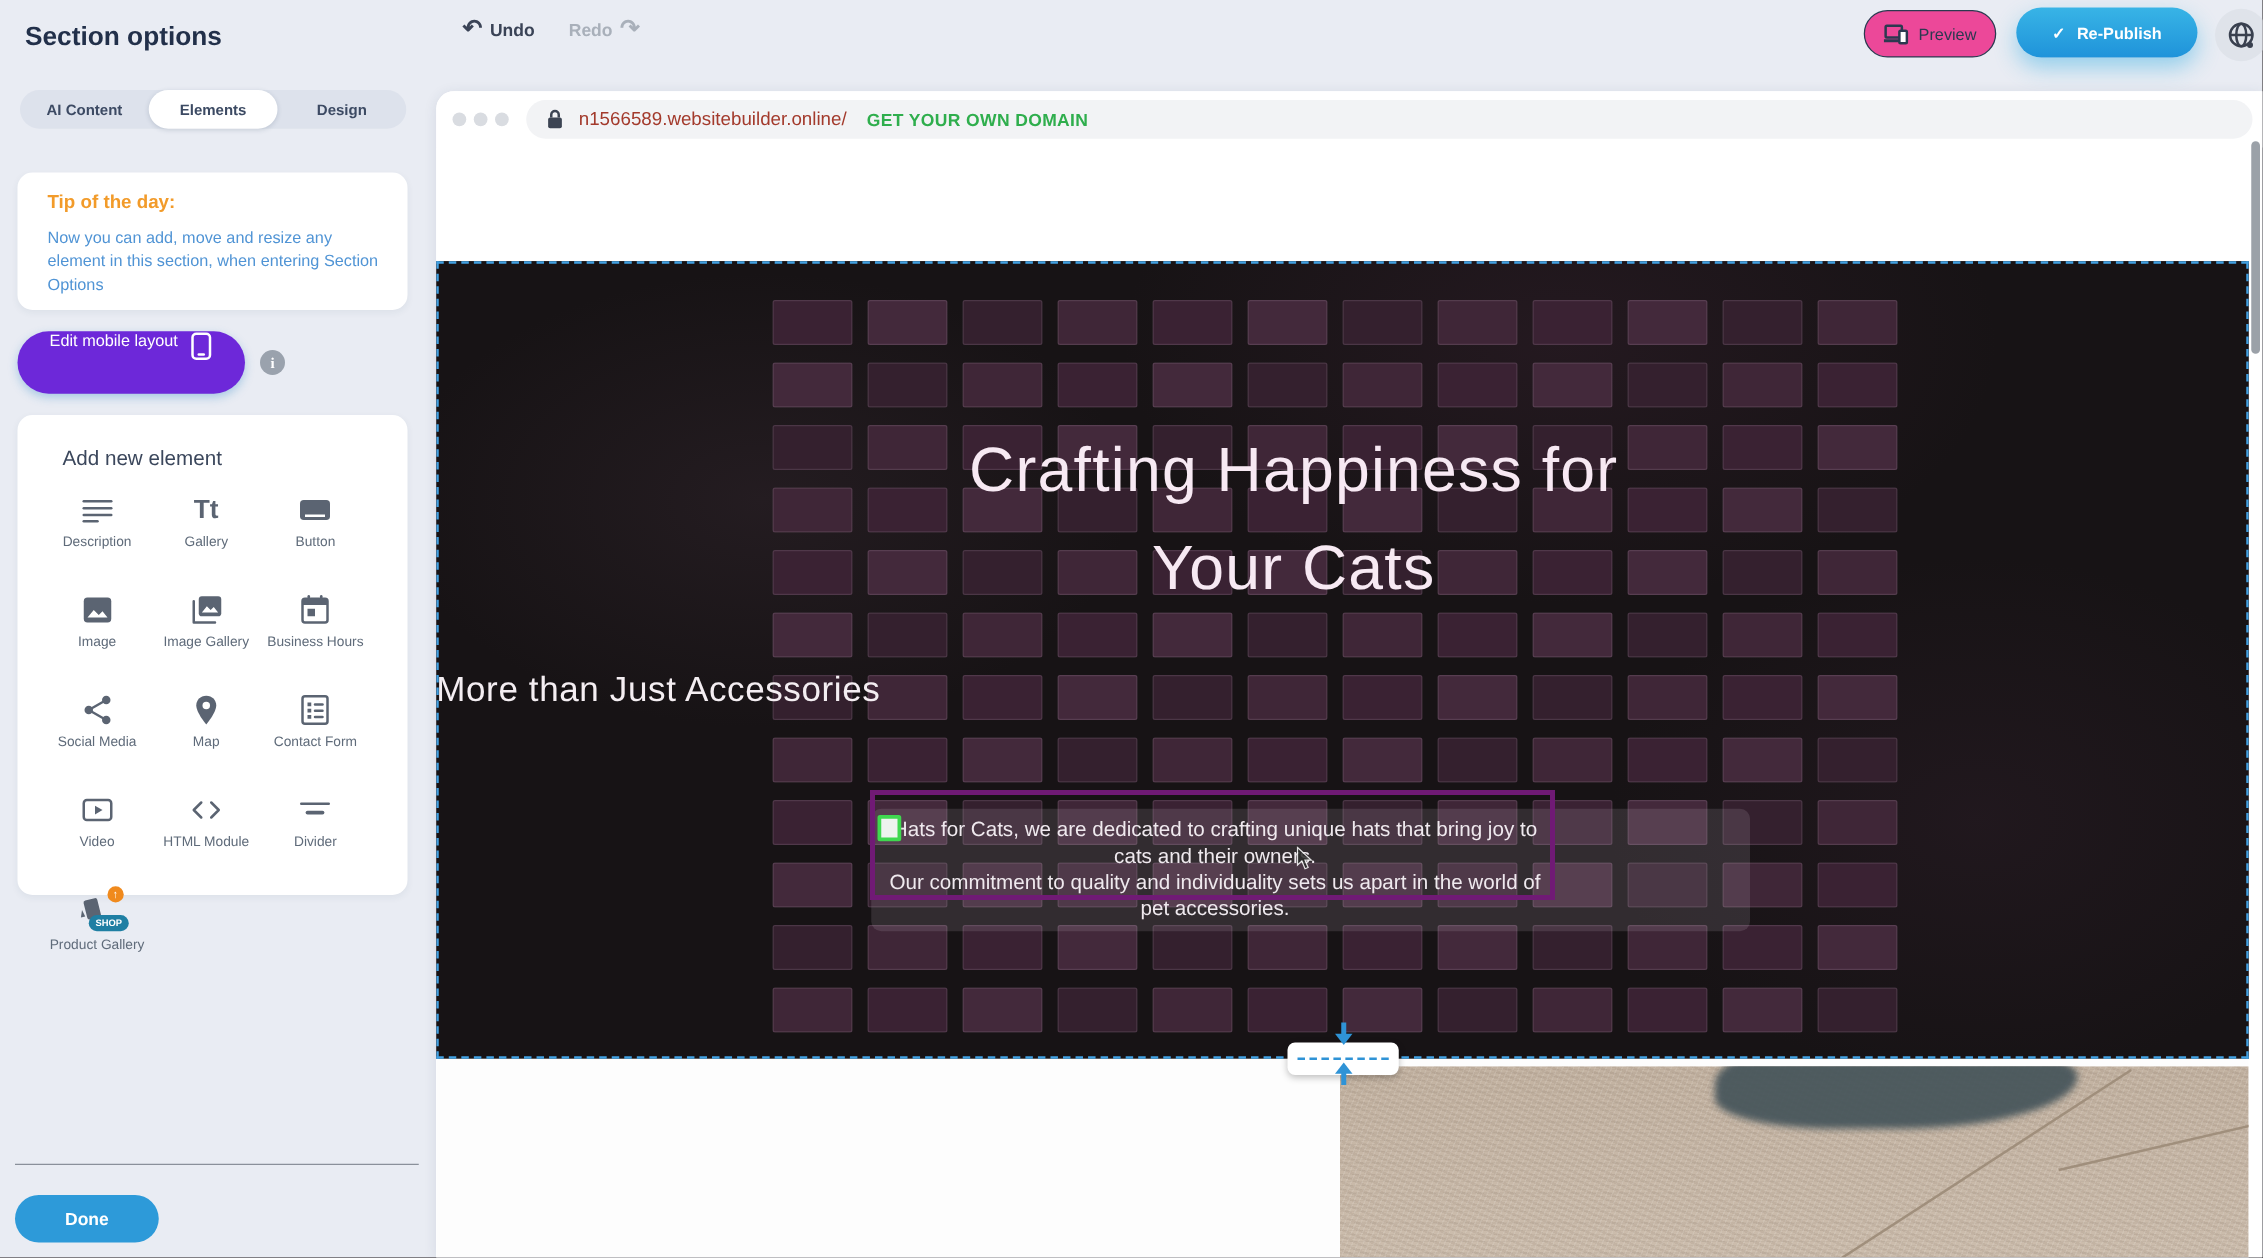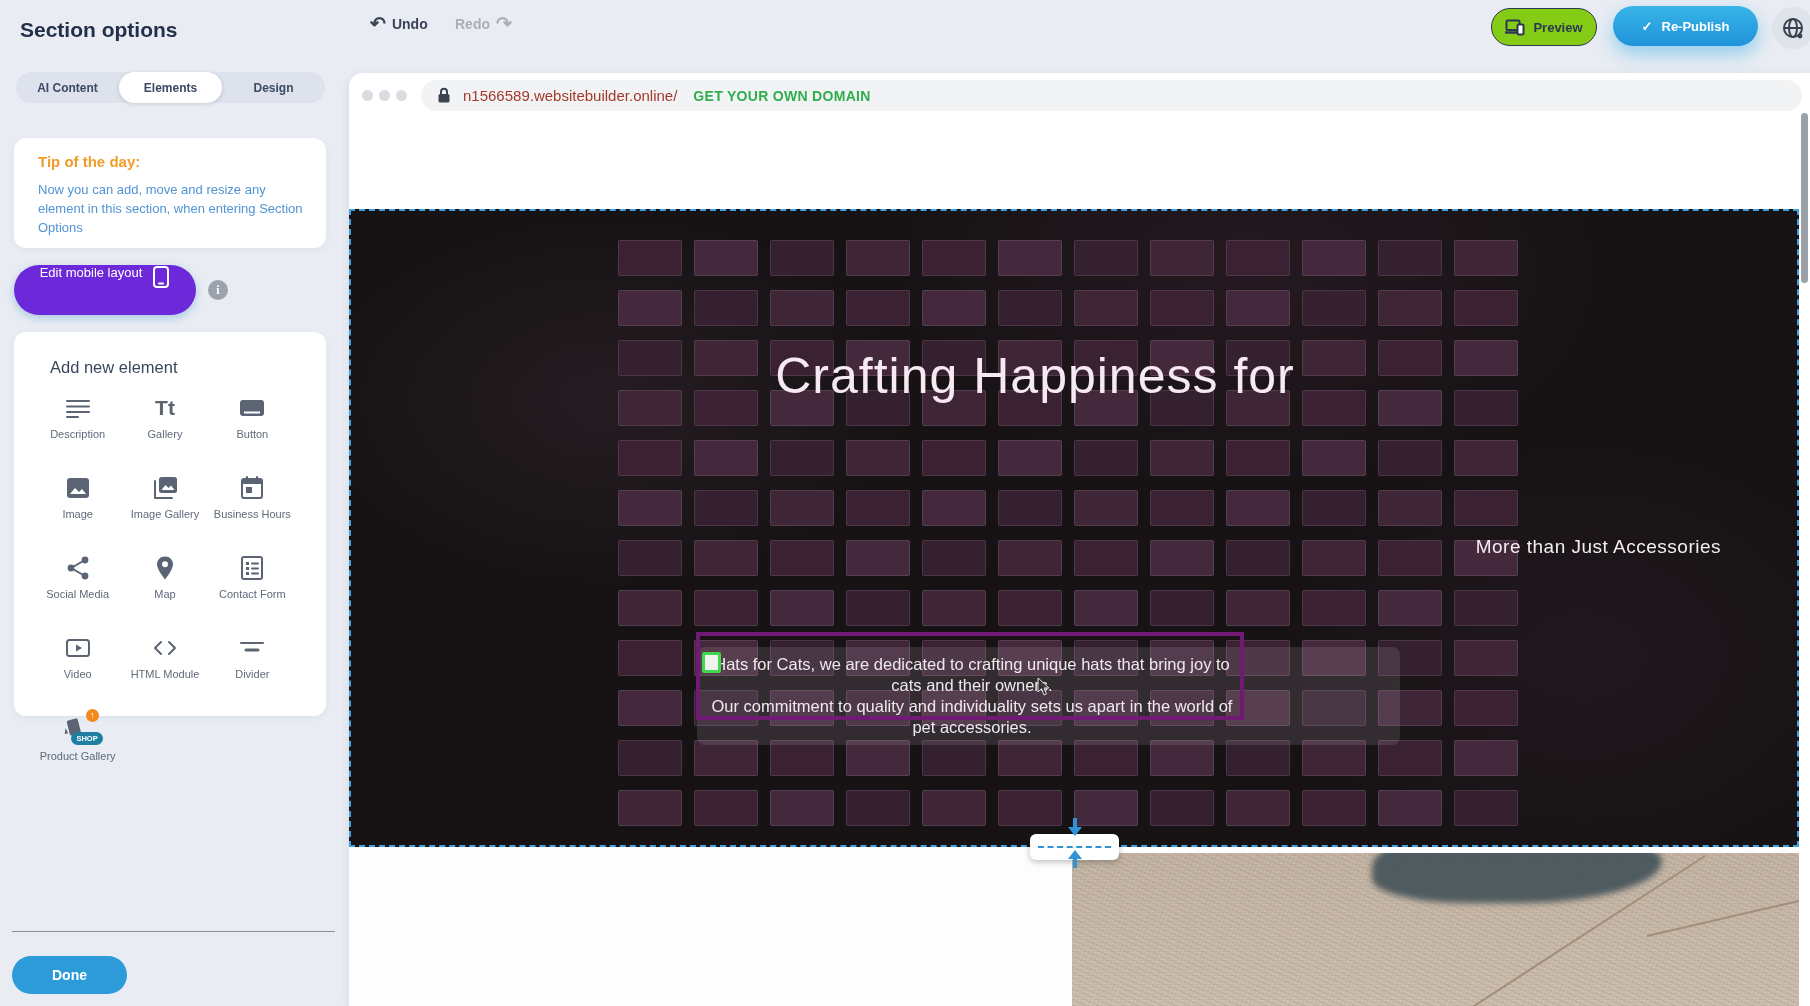--- a/index.html
+++ b/index.html
@@ -28,21 +28,21 @@
   .txt-ic { font-size:21px; font-weight:bold; color:#5b6472; text-align:center; line-height:26px; }
   .pg-wrap { position:relative; width:30px; height:28px; }
 
   .panel-divider { position:absolute; left:12px; top:931px; width:323px; height:0; border-top:1.5px solid #8a909a; }
   .done-btn { position:absolute; left:12px; top:956px; width:115px; height:38px; background:#2d9ad9; border-radius:19px; color:#fff; font-size:14px; font-weight:bold; display:flex; align-items:center; justify-content:center; cursor:pointer; }
 
   
   .undo-btn { position:absolute; left:370px; top:14px; display:flex; align-items:center; gap:6px; font-size:14px; font-weight:bold; color:#3a4356; cursor:pointer; }
   .redo-btn { position:absolute; left:455px; top:14px; display:flex; align-items:center; gap:6px; font-size:14px; font-weight:bold; color:#a9b0ba; cursor:pointer; }
   .arrow-glyph { font-size:19px; line-height:20px; }
-  .preview-btn { position:absolute; left:1491px; top:8px; width:106px; height:38px; background:#84cc16; border:1.5px solid #2b3950; border-radius:19px; display:flex; align-items:center; justify-content:center; gap:8px; font-size:13px; font-weight:bold; color:#2b3950; cursor:pointer; }
+  .preview-btn { position:absolute; left:1491px; top:8px; width:106px; height:38px; background:#ec4899; border:1.5px solid #2b3950; border-radius:19px; display:flex; align-items:center; justify-content:center; gap:8px; font-size:13px; font-weight:normal; color:#2b3950; cursor:pointer; }
   .republish-btn { position:absolute; left:1613px; top:6px; width:145px; height:40px; border-radius:21px; background:linear-gradient(180deg,#38b4e6,#1f93da); box-shadow:0 8px 18px rgba(42,170,226,.45); display:flex; align-items:center; justify-content:center; gap:9px; color:#fff; font-size:13px; font-weight:bold; cursor:pointer; }
   .globe-btn { position:absolute; left:1772px; top:7px; width:42px; height:42px; border-radius:50%; background:#dfe3ea; display:flex; align-items:center; justify-content:center; cursor:pointer; }
 
   
   .browser { position:absolute; left:349px; top:73px; right:0; bottom:0; background:#fff; border-radius:14px 0 0 0; box-shadow:0 2px 10px rgba(40,60,90,.10); }
   .urlbar { position:absolute; left:0; top:0; right:0; height:45px; background:#fff; border-radius:14px 0 0 0; display:flex; align-items:center; }
   .dots { display:flex; gap:6px; margin-left:13px; }
   .dot { width:11px; height:11px; border-radius:50%; background:#d9dce1; }
   .url-pill { margin-left:14px; flex:1; height:31px; margin-right:8px; background:#f2f3f5; border-radius:16px; display:flex; align-items:center; padding-left:16px; }
   .url-text { font-size:15px; color:#a33a2c; margin-left:12px; }
@@ -63,21 +63,21 @@
     background:
       radial-gradient(420px 260px at 18% 30%, rgba(60,45,55,.35), transparent 70%),
       radial-gradient(500px 300px at 62% 10%, rgba(70,40,60,.28), transparent 70%),
       radial-gradient(420px 300px at 85% 70%, rgba(55,35,50,.30), transparent 70%),
       #171315; }
   .tiles { position:absolute; left:269px; top:31px; display:grid; grid-template-columns:repeat(12,64px); grid-auto-rows:36px; column-gap:12px; row-gap:14px; }
   .tile { border-radius:2px; border:1px solid rgba(235,210,228,.13); }
   .t0 { background:#3a2233; } .t1 { background:#3f2637; } .t2 { background:#34202e; } .t3 { background:#43293b; }
   .hero-border { position:absolute; inset:0; border:2px dashed #42a1e2; pointer-events:none; z-index:4; }
   .hero-h1 { position:absolute; left:0; right:78px; top:128px; text-align:center; font-size:50px; line-height:78px; font-weight:400; letter-spacing:1px; color:#f7e9f3; z-index:3; }
-  .hero-sub { position:absolute; left:0; right:78px; top:327px; text-align:right; font-size:19px; letter-spacing:.5px; color:#f4eef2; z-index:3; }
+  .hero-sub { position:absolute; left:0; right:78px; top:327px; text-align:left; font-size:28px; letter-spacing:.5px; color:#f4eef2; z-index:3; }
 
   .para-backdrop { position:absolute; left:348px; top:438px; width:703px; height:98px; background:rgba(190,178,190,.16); border-radius:8px; z-index:2; }
   .para-box { position:absolute; left:347px; top:423px; width:548px; height:88px; border:4px solid #701a75; z-index:3; }
   .para-handle { position:absolute; left:2px; top:16px; width:19px; height:21px; background:#eef3ee; border:3px solid #3fd84f; border-radius:2px; z-index:4; }
   .para-text { position:absolute; left:10px; right:6px; top:18px; text-align:center; font-size:16.5px; line-height:21px; color:#efe9ee; }
 
   .cursor { position:absolute; left:688px; top:468px; z-index:6; opacity:.85; }
 
   .resize-pill { position:absolute; left:681px; top:625px; width:89px; height:26px; background:#fff; border-radius:6px; box-shadow:0 2px 6px rgba(0,0,0,.25); z-index:6; }
   .resize-pill .dash { position:absolute; left:8px; right:8px; top:12px; border-top:2.5px dashed #2f93d6; }
@@ -456,20 +456,21 @@
             <div class="tile t1"></div>
             <div class="tile t0"></div>
             <div class="tile t3"></div>
             <div class="tile t2"></div>
           </div>
       </div>
       <div class="hero-border"></div>
 
       <div class="hero-h1">
         <div>Crafting Happiness for</div>
+        <div>Your Cats</div>
       </div>
       <div class="hero-sub">More than Just Accessories</div>
 
       <div class="para-backdrop"></div>
       <div class="para-box">
         <div class="para-handle"></div>
         <div class="para-text">
           <div>Hats for Cats, we are dedicated to crafting unique hats that bring joy to cats and their owners.</div>
           <div>Our commitment to quality and individuality sets us apart in the world of pet accessories.</div>
         </div>

